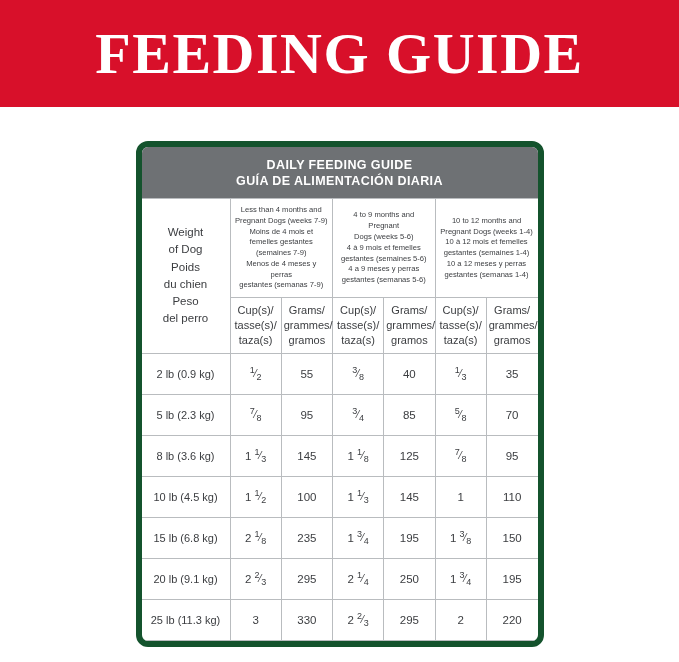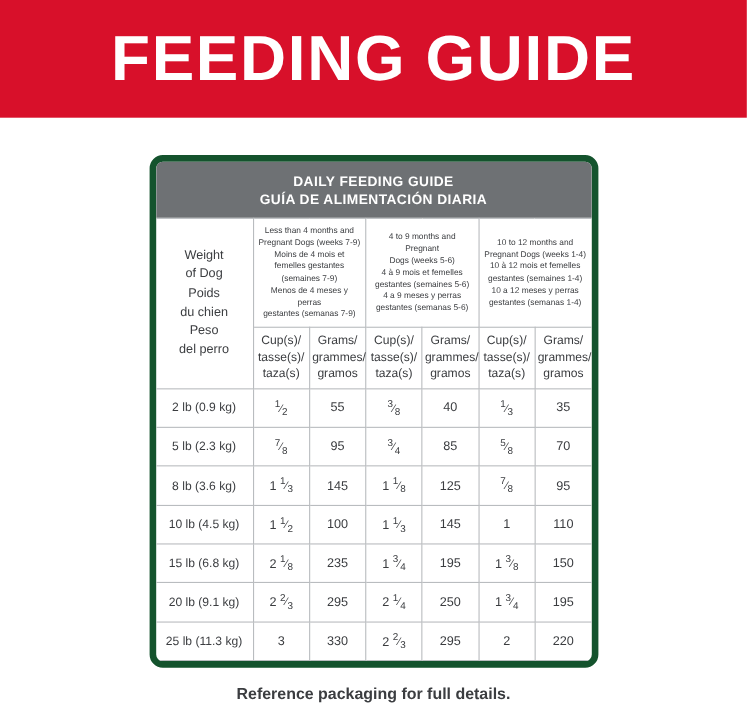--- a/index.html
+++ b/index.html
@@ -21,21 +21,21 @@
     align-items: center;
     justify-content: center;
     box-sizing: border-box;
   }
   .banner-title {
     color: #ffffff;
     font-size: 58px;
     font-weight: bold;
     letter-spacing: 1.5px;
     line-height: 1;
-    font-family: Liberation Sans, sans-serif;
+    font-family: Liberation Serif, serif;
   }
   .card-wrap {
     display: flex;
     justify-content: center;
     margin-top: 34px;
   }
   .card {
     width: 408px;
     border: 6px solid #14532d;
     border-radius: 12px;
@@ -89,21 +89,21 @@
     text-align: center;
   }
   .hdr-unit {
     font-size: 11px;
     line-height: 1.35;
     padding: 5px 2px !important;
     margin-left: 28px;
   }
   .row-wt {
     font-size: 11px;
-    padding: 0 2px !important;
+    padding: 14px 2px !important;
   }
   .cell {
     font-size: 11.5px;
     padding: 9px 2px !important;
     border-radius: 10px;
   }
   .col-cup { width: 61px; }
   .col-gram { width: 63px; }
   .frac {
     display: inline-block;

